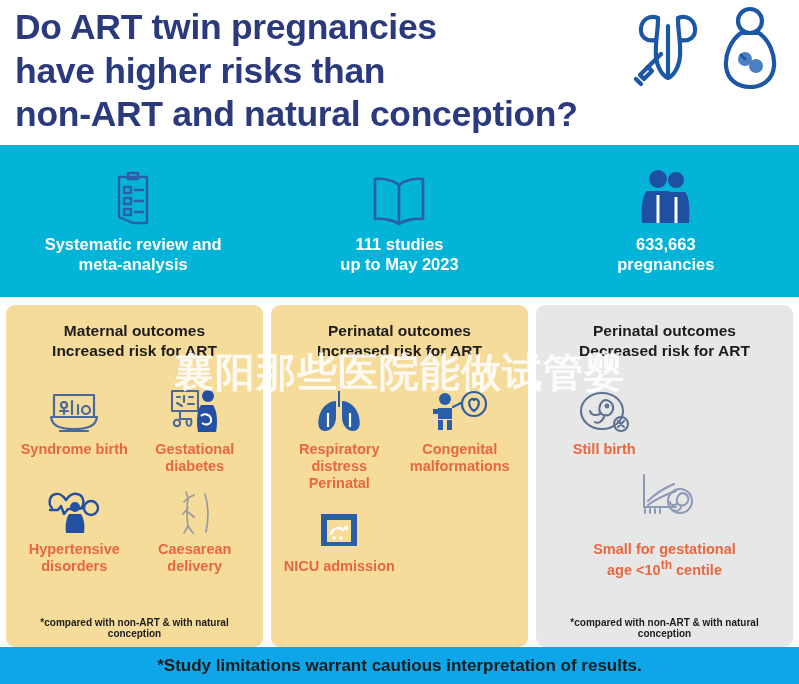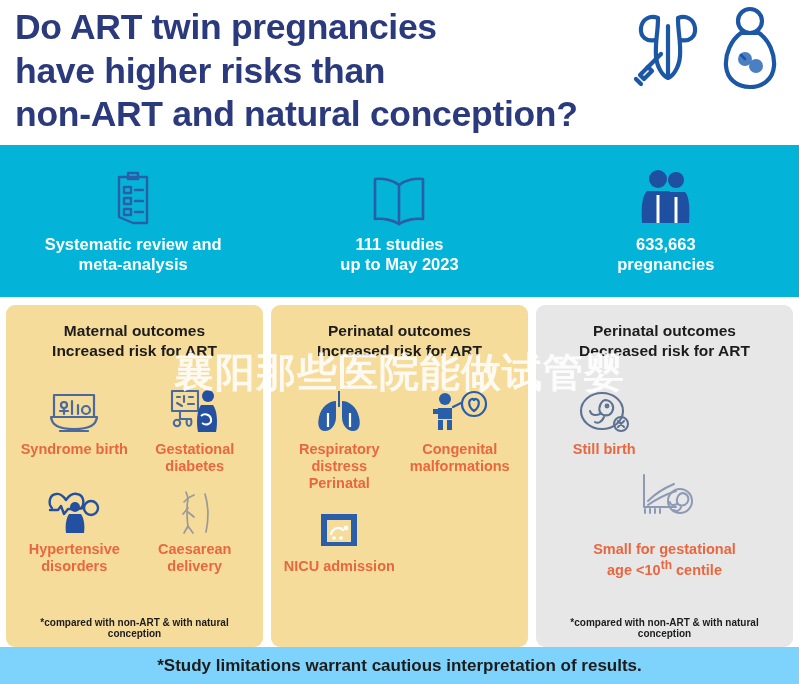--- a/index.html
+++ b/index.html
@@ -132,21 +132,21 @@
 
   
   .bottom-note {
     height: 37px;
     display: flex;
     align-items: center;
     justify-content: center;
     font-size: 17px;
     font-weight: bold;
     color: #1c1c1c;
-    background: #7dd3fc;
+    background: #0ea5e9;
   }
 
   
   .watermark {
     position: absolute;
     top: 352px;
     left: 0;
     width: 799px;
     text-align: center;
     font-size: 40px;

